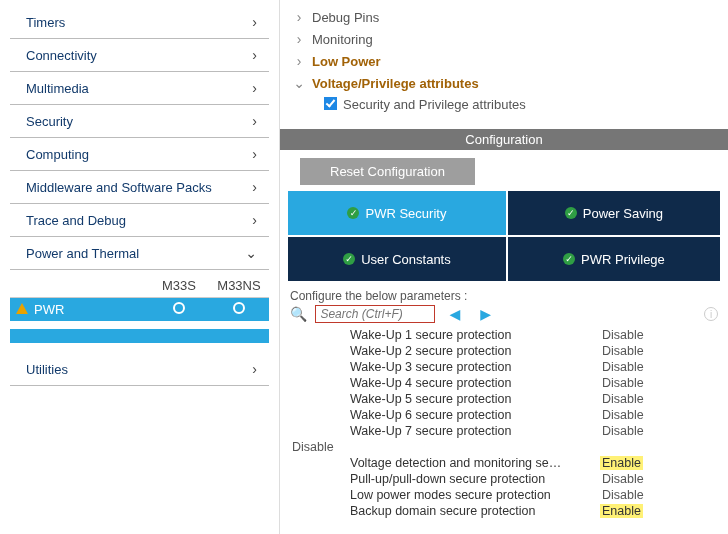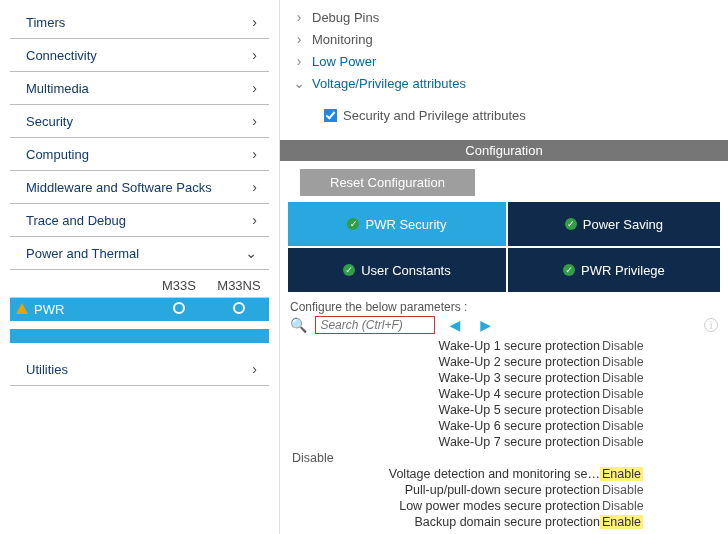--- a/index.html
+++ b/index.html
@@ -19,22 +19,22 @@
   .sub-row .c1, .sub-row .c2 { width: 60px; text-align: center; padding: 4px 0; }
   .radio { display: inline-block; width: 12px; height: 12px; border: 2px solid #fff; border-radius: 50%; }
   .strip { height: 14px; background: #29a8e0; margin: 4px 10px 10px 10px; }
 
   
   .right { flex: 1; display: flex; flex-direction: column; height: 100%; }
   .tree { padding: 6px 12px; color: #555; }
   .tree-row { display: flex; align-items: center; gap: 6px; padding: 3px 0; }
   .tree .arrow { color: #888; font-size: 14px; display: inline-block; width: 14px; text-align: center; }
   .tree .node { color: #555; }
-  .tree .node.green { color: #0369a1; }
-  .tree-sub { margin-left: 32px; display: flex; align-items: center; gap: 6px; padding: 3px 0; margin-top: 11px; }
+  .tree .node.green { color: #a16207; font-weight: bold; }
+  .tree-sub { margin-left: 32px; display: flex; align-items: flex-start; gap: 6px; padding: 3px 0; }
   .chk { width: 13px; height: 13px; background: #1e88e5; border: 1px solid #1e88e5; position: relative; display: inline-block; }
   .chk::after { content: ""; position: absolute; left: 3px; top: 0px; width: 3px; height: 7px; border: solid #fff; border-width: 0 2px 2px 0; transform: rotate(40deg); }
 
   .config-bar { background: #767676; color: #fff; text-align: center; padding: 3px 16px; font-size: 13px; margin-top: 8px; }
 
   .btn-reset { display: inline-block; background: #9e9e9e; color: #fff; padding: 6px 30px; margin: 8px 0 6px 20px; cursor: pointer; font-size: 13px; }
 
   .tabs { display: flex; flex-wrap: wrap; padding: 0 8px; gap: 2px; flex-direction: column; }
   .tab { flex: 1 1 46%; text-align: center; padding: 3px 0; color: #fff; font-size: 12px; display: flex; align-items: center; justify-content: center; gap: 6px; cursor: pointer; }
   .tab.active { background: #29a8e0; }
@@ -44,21 +44,21 @@
 
   .params { padding: 2px 10px; }
   .params-title { color: #555; font-size: 12px; margin: 6px 0 2px 0; }
   .search-row { display: flex; align-items: center; gap: 8px; }
   .search-row .mag { color: #29a8e0; font-size: 14px; }
   .search-row input { border: 1px solid #c0392b; font-style: italic; color: #888; font-size: 12px; padding: 1px 4px; width: 120px; }
   .search-row .nav { color: #29a8e0; font-size: 14px; cursor: pointer; padding: 0 6px; }
   .search-row .info { margin-left: auto; color: #ccc; width: 14px; height: 14px; border: 1px solid #ccc; border-radius: 50%; text-align: center; font-size: 10px; line-height: 13px; }
 
   .param-list { margin-top: 4px; }
-  .param-row { display: flex; align-items: center; padding: 1px 0; text-align: right; }
+  .param-row { display: flex; align-items: center; padding: 1px 0; }
   .param-row .name { margin-left: 60px; width: 250px; font-size: 12.5px; color: #333; white-space: nowrap; overflow: hidden; text-overflow: ellipsis; }
   .param-row .val { font-size: 12.5px; color: #555; padding: 0 2px; }
   .param-row .val.hi { background: #fff176; color: #333; }
 </style>
 </head>
 <body>
 
 <div class="left">
   <div id="cat-container">
       <div class="cat">

